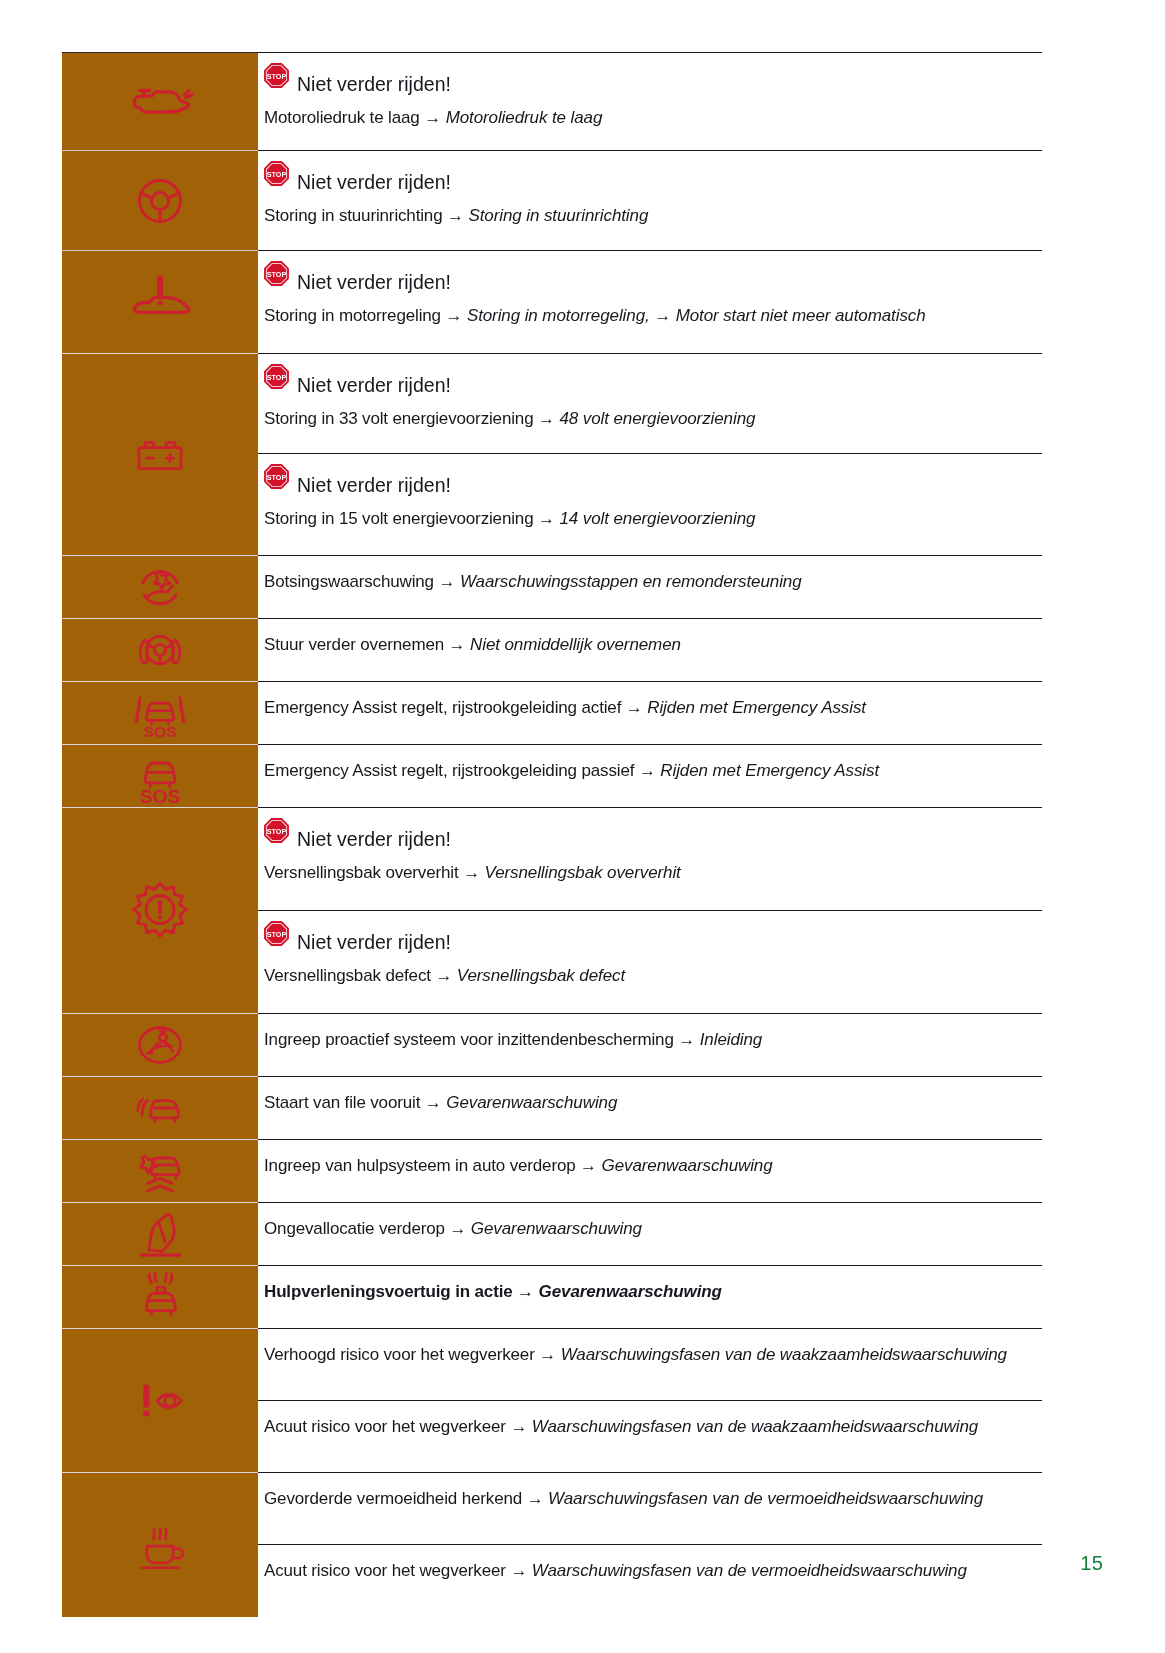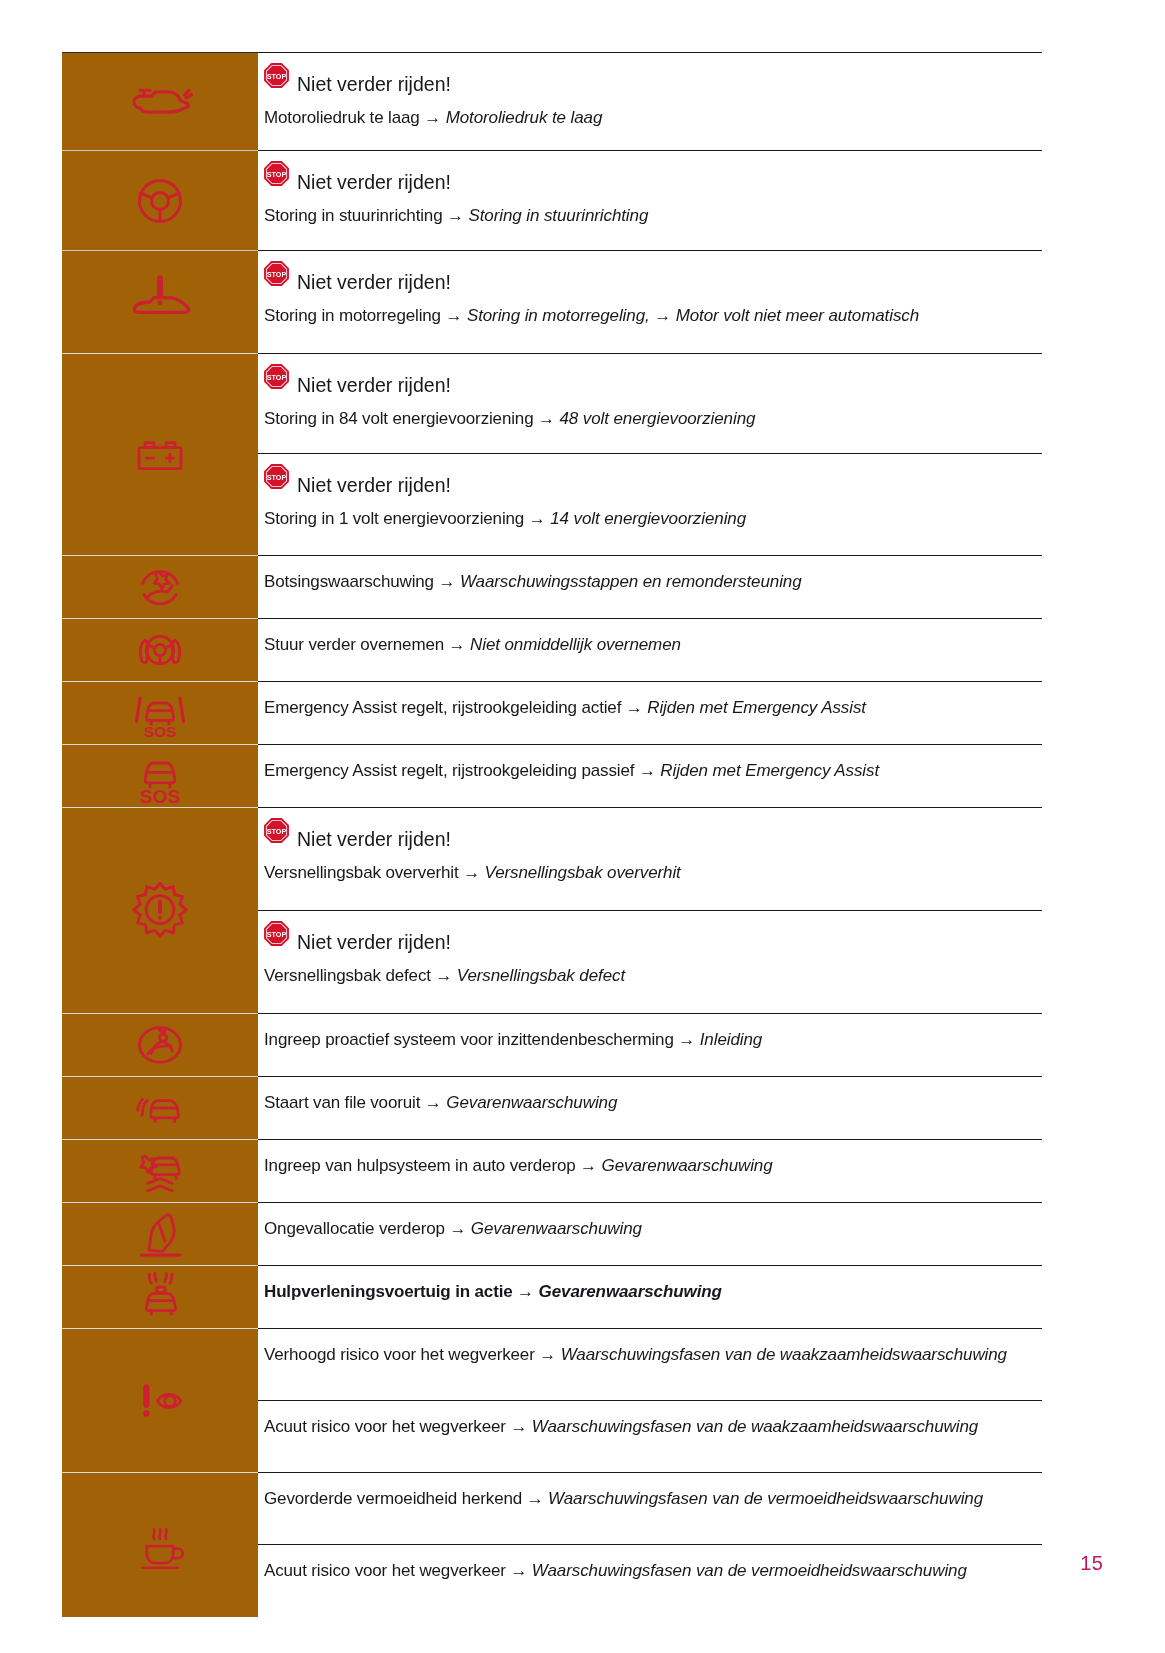--- a/index.html
+++ b/index.html
@@ -95,21 +95,21 @@
     top: -1px;
   }
 
   .svg-icon { display: block; margin: 0 auto; }
 
   .pagenum {
     position: absolute;
     right: 62px;
     top: 1552px;
     font-size: 20px;
-    color: #be185d;
+    color: #15803d;
     letter-spacing: 0.2px;
   }
 </style>
 </head>
 <body>
 
 <div class="page">
   <table class="table">
     <tbody id="tbody">
         <tr class="first-row" style="height: 98px;">
@@ -158,54 +158,54 @@
               </svg></span></td>
           <td class="text-cell">
             <div class="stopline">
               <span class="stop-icon"><svg width="25" height="25" viewBox="0 0 40 40">
                   <polygon points="12.2,1.6 27.8,1.6 38.4,12.2 38.4,27.8 27.8,38.4 12.2,38.4 1.6,27.8 1.6,12.2" fill="#ffffff" stroke="#d3122b" stroke-width="3"></polygon>
                   <polygon points="13.4,4.4 26.6,4.4 35.6,13.4 35.6,26.6 26.6,35.6 13.4,35.6 4.4,26.6 4.4,13.4" fill="#d3122b"></polygon>
                   <text x="20" y="25" font-size="11.5" font-family="Liberation Sans, sans-serif" font-weight="700" fill="#ffffff" text-anchor="middle">STOP</text>
                 </svg></span>
               <span>Niet verder rijden!</span>
             </div>
-            <div class="line"><span>Storing in motorregeling</span> <span class="arrow">→</span> <span class="ital">Storing in motorregeling,</span> <span class="arrow">→</span> <span class="ital">Motor volt niet meer automatisch</span></div>
+            <div class="line"><span>Storing in motorregeling</span> <span class="arrow">→</span> <span class="ital">Storing in motorregeling,</span> <span class="arrow">→</span> <span class="ital">Motor start niet meer automatisch</span></div>
           </td>
         </tr>
         <tr style="height: 100px;">
           <td class="icon-cell sep-strong" rowspan="2"><span><svg class="svg-icon" width="62" height="62" viewBox="0 0 100 100" fill="none" stroke="#cc2030" stroke-width="4.5" stroke-linecap="round" stroke-linejoin="round">
                 <rect x="16" y="38" width="68" height="34" rx="3"></rect>
                 <rect x="26" y="30" width="14" height="8"></rect>
                 <rect x="60" y="30" width="14" height="8"></rect>
                 <path d="M28 55 L40 55"></path>
                 <path d="M60 55 L72 55 M66 49 L66 61"></path>
               </svg></span></td>
           <td class="text-cell">
             <div class="stopline">
               <span class="stop-icon"><svg width="25" height="25" viewBox="0 0 40 40">
                   <polygon points="12.2,1.6 27.8,1.6 38.4,12.2 38.4,27.8 27.8,38.4 12.2,38.4 1.6,27.8 1.6,12.2" fill="#ffffff" stroke="#d3122b" stroke-width="3"></polygon>
                   <polygon points="13.4,4.4 26.6,4.4 35.6,13.4 35.6,26.6 26.6,35.6 13.4,35.6 4.4,26.6 4.4,13.4" fill="#d3122b"></polygon>
                   <text x="20" y="25" font-size="11.5" font-family="Liberation Sans, sans-serif" font-weight="700" fill="#ffffff" text-anchor="middle">STOP</text>
                 </svg></span>
               <span>Niet verder rijden!</span>
             </div>
-            <div class="line wrap"><span>Storing in 84 volt energievoorziening</span> <span class="arrow">→</span> <span class="ital">48 volt energievoorziening</span></div>
+            <div class="line wrap"><span>Storing in 33 volt energievoorziening</span> <span class="arrow">→</span> <span class="ital">48 volt energievoorziening</span></div>
           </td>
         </tr>
         <tr style="height: 102px;">
           <td class="text-cell">
             <div class="stopline">
               <span class="stop-icon"><svg width="25" height="25" viewBox="0 0 40 40">
                   <polygon points="12.2,1.6 27.8,1.6 38.4,12.2 38.4,27.8 27.8,38.4 12.2,38.4 1.6,27.8 1.6,12.2" fill="#ffffff" stroke="#d3122b" stroke-width="3"></polygon>
                   <polygon points="13.4,4.4 26.6,4.4 35.6,13.4 35.6,26.6 26.6,35.6 13.4,35.6 4.4,26.6 4.4,13.4" fill="#d3122b"></polygon>
                   <text x="20" y="25" font-size="11.5" font-family="Liberation Sans, sans-serif" font-weight="700" fill="#ffffff" text-anchor="middle">STOP</text>
                 </svg></span>
               <span>Niet verder rijden!</span>
             </div>
-            <div class="line wrap"><span>Storing in 1 volt energievoorziening</span> <span class="arrow">→</span> <span class="ital">14 volt energievoorziening</span></div>
+            <div class="line wrap"><span>Storing in 15 volt energievoorziening</span> <span class="arrow">→</span> <span class="ital">14 volt energievoorziening</span></div>
           </td>
         </tr>
         <tr style="height: 47px;">
           <td class="icon-cell sep-strong" rowspan="1"><span><svg class="svg-icon" width="62" height="62" viewBox="0 0 100 100" fill="none" stroke="#cc2030" stroke-width="4.5" stroke-linecap="round" stroke-linejoin="round">
                 <path d="M22 44 A30 30 0 0 1 78 44"></path>
                 <path d="M24 62 A30 30 0 0 0 76 62"></path>
                 <path d="M30 66 C38 58 50 56 62 58"></path>
                 <path d="M62 58 L70 48"></path>
                 <path d="M48 26 L54 32 L62 30 L59 38 L66 44 L57 45 L53 53 L49 45 L41 44 L46 37 L43 29 Z"></path>
               </svg></span></td>

